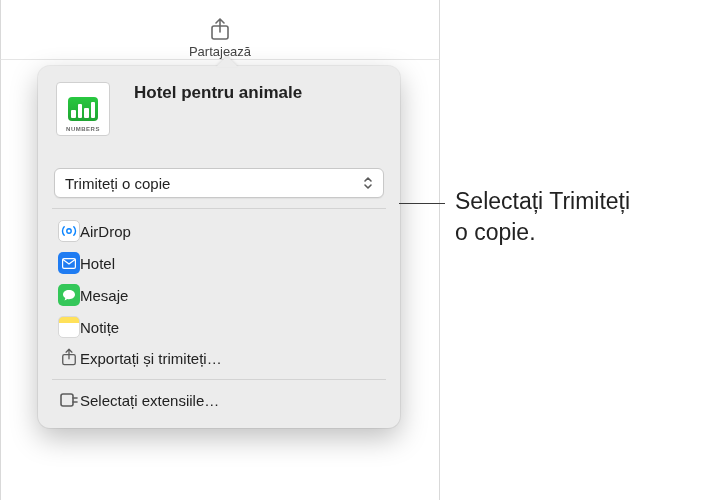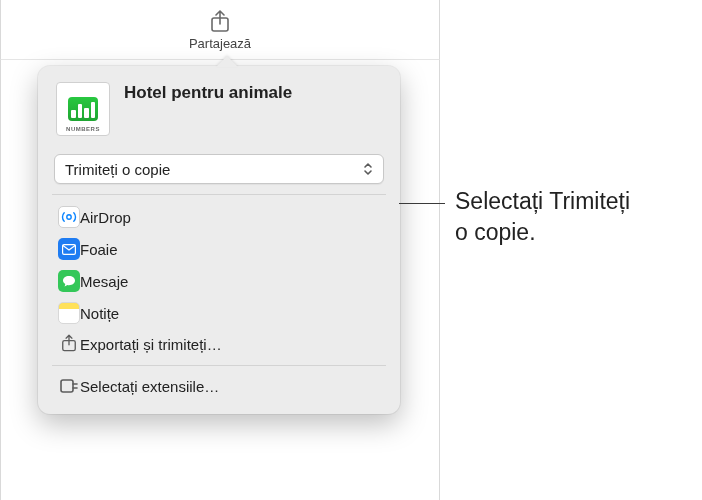--- a/index.html
+++ b/index.html
@@ -15,21 +15,21 @@
     position: absolute;
     left: 0; top: 0;
     width: 440px;
     height: 60px;
     border-left: 1px solid #d9d9d9;
     border-right: 1px solid #d9d9d9;
     border-bottom: 1px solid #e5e5e5;
     display: flex;
     align-items: flex-end;
     justify-content: center;
-    padding-bottom: 8px;
+    padding-bottom: 0;
   }
   .share-btn {
     display: flex;
     flex-direction: column;
     align-items: center;
     gap: 2px;
     color: #6f6f6f;
   }
   .share-btn svg { display: block; }
   .share-label { font-size: 13px; color: #444; }
@@ -57,22 +57,22 @@
     top: -10px;
     left: 178px;
     width: 0; height: 0;
     border-left: 11px solid transparent;
     border-right: 11px solid transparent;
     border-bottom: 11px solid #ececec;
     filter: drop-shadow(0 -1px 1px rgba(0,0,0,0.1));
   }
   .doc-header {
     display: flex;
-    gap: 14px;
-    padding: 0 18px 18px 18px;
+    gap: 24px;
+    padding: 0 18px 32px 18px;
   }
   .doc-thumb {
     width: 54px; height: 54px;
     background: #fff;
     border: 1px solid #d0d0d0;
     border-radius: 4px;
     display: flex;
     flex-direction: column;
     align-items: center;
     justify-content: center;
@@ -239,21 +239,21 @@
       </span>
       <span>AirDrop</span>
     </div>
     <div class="item">
       <span class="iconbox mail">
         <svg width="14" height="11" viewBox="0 0 14 11" fill="none" stroke="#fff" stroke-width="1.2">
           <rect x="0.6" y="0.6" width="12.8" height="9.8" rx="1.4"></rect>
           <path d="M0.6 1.2 L7 6 L13.4 1.2"></path>
         </svg>
       </span>
-      <span>Foaie</span>
+      <span>Hotel</span>
     </div>
     <div class="item">
       <span class="iconbox mesaje">
         <svg width="14" height="13" viewBox="0 0 14 13" fill="#fff">
           <path d="M7 1 C3.5 1 1 3 1 5.6 C1 7 1.9 8.3 3.3 9.1 L2.6 11.6 L5.4 10.1 C5.9 10.2 6.5 10.3 7 10.3 C10.5 10.3 13 8.2 13 5.6 C13 3 10.5 1 7 1 Z"></path>
         </svg>
       </span>
       <span>Mesaje</span>
     </div>
     <div class="item">

